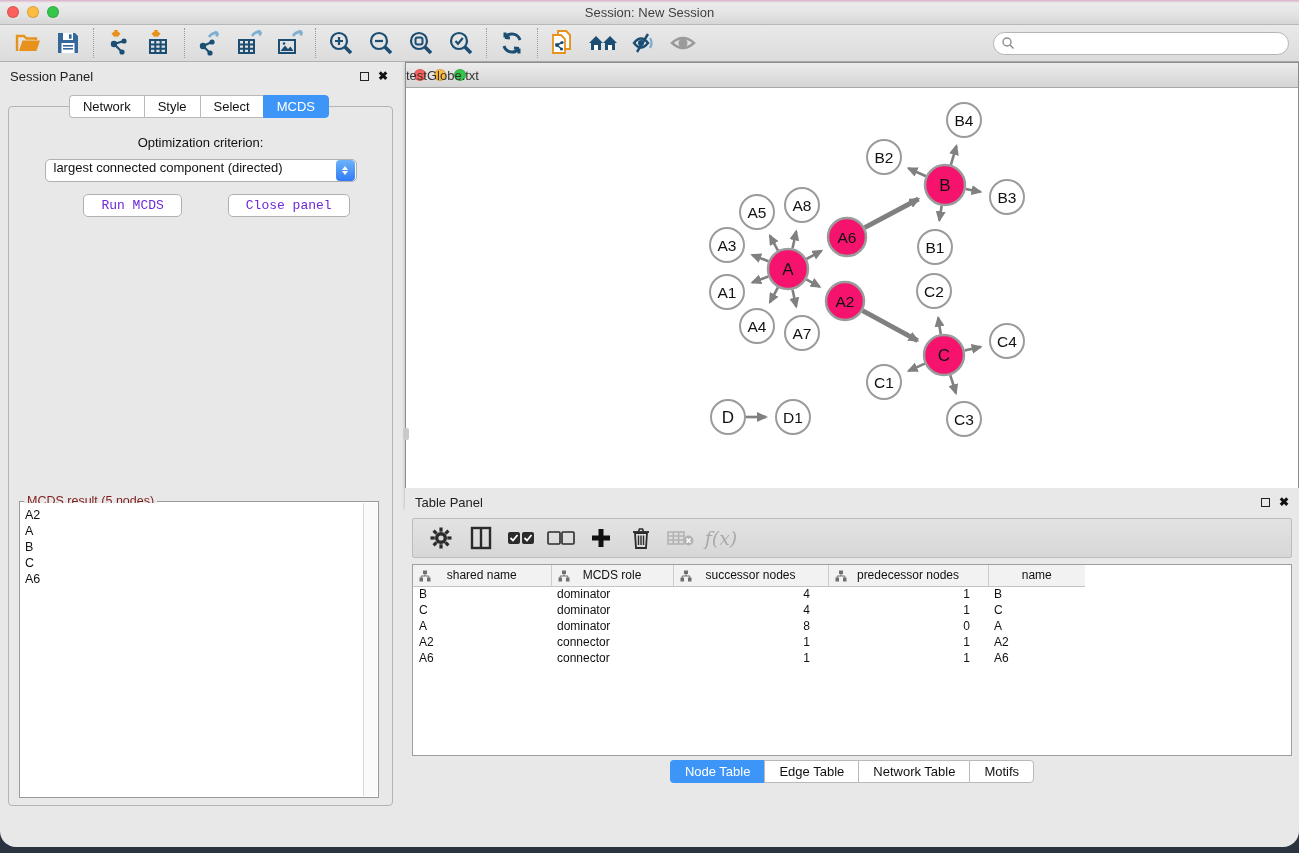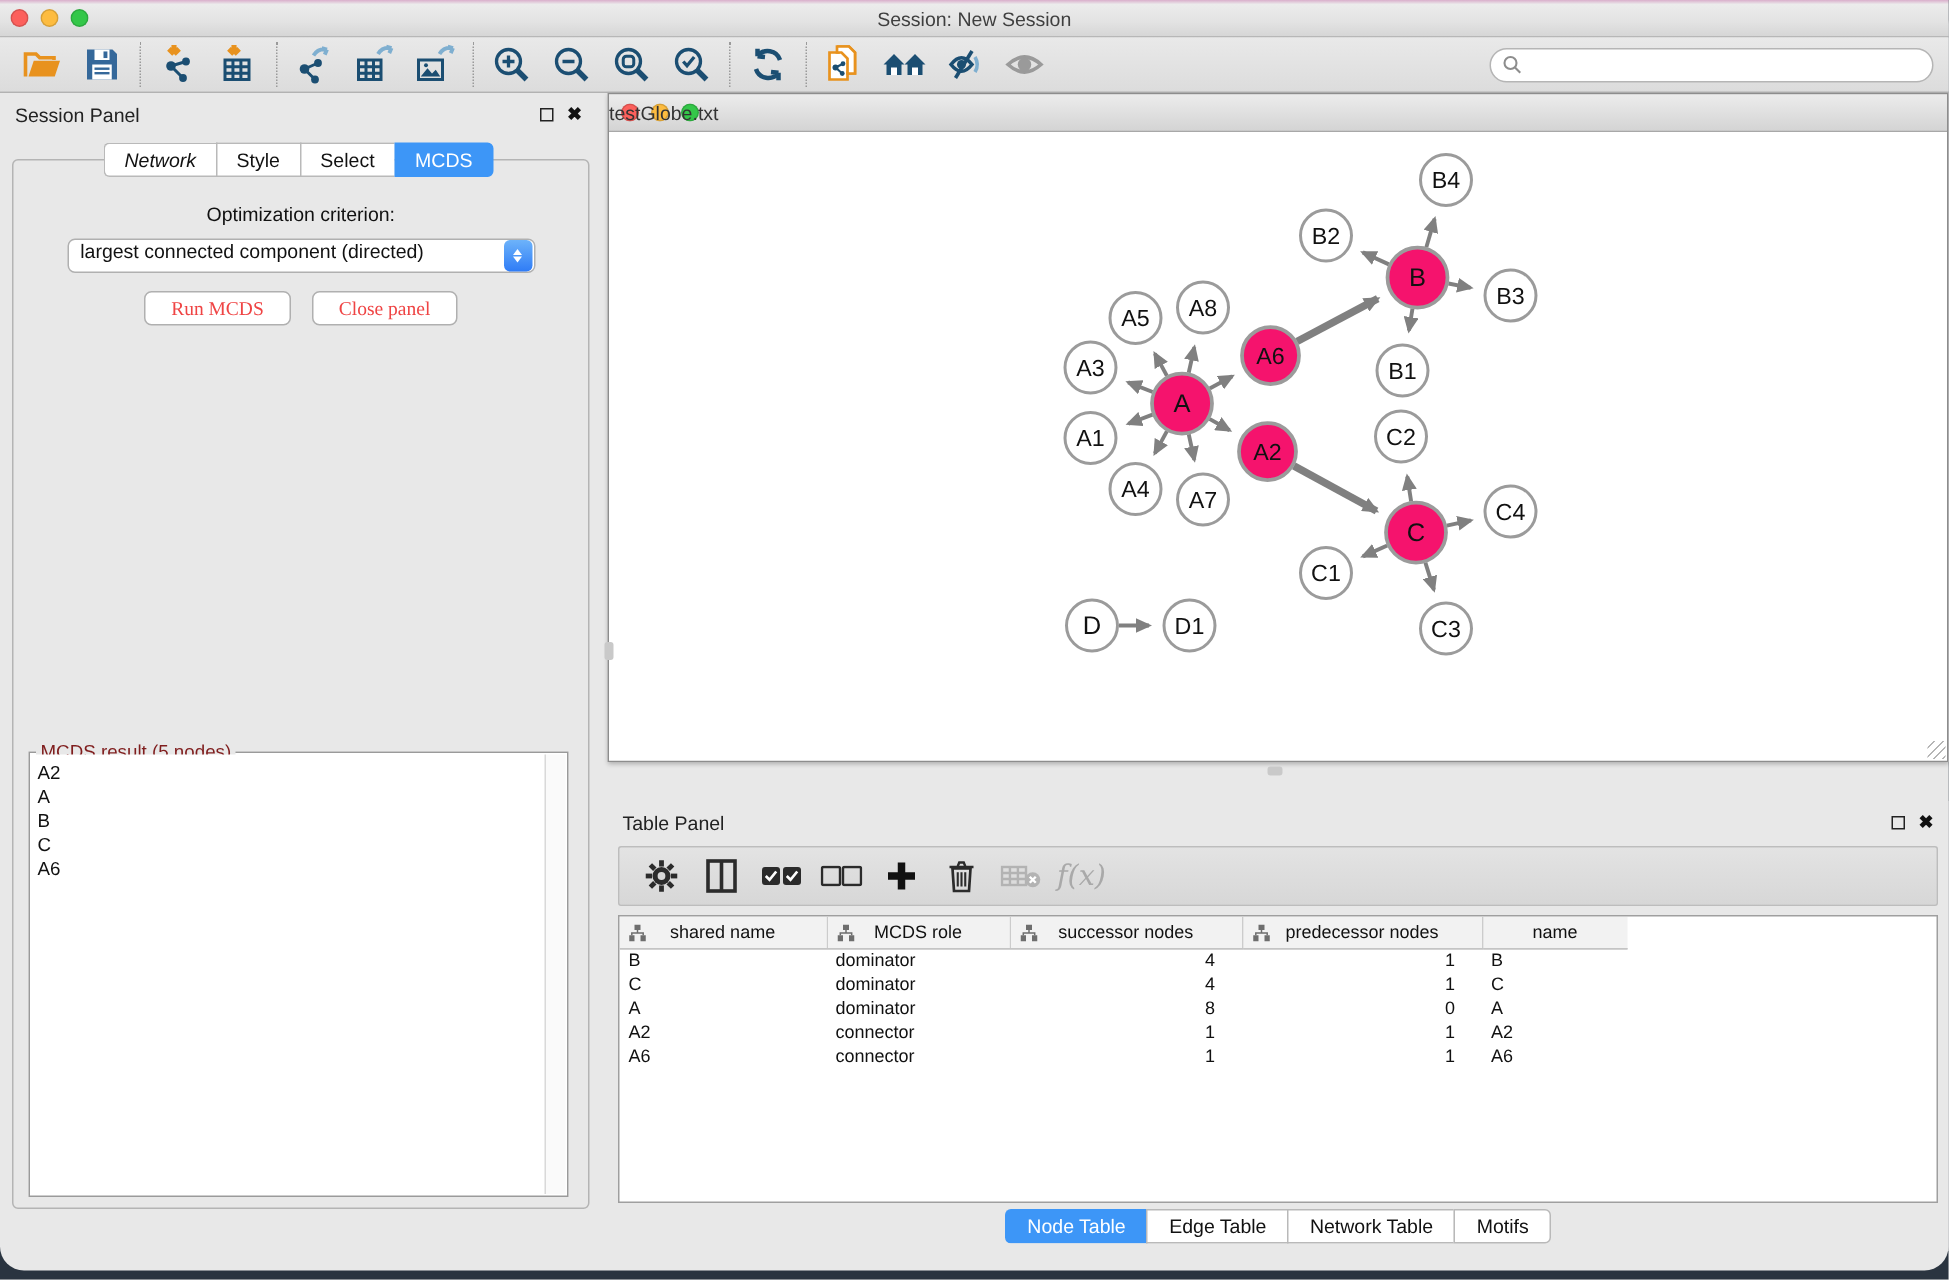--- a/index.html
+++ b/index.html
@@ -28,57 +28,57 @@
 
   
   .control-panel { position:absolute; left:0; top:62px; width:398px; height:756px; background:#e8e8e8; }
   .panel-header { height:28px; display:flex; align-items:center; padding:0 10px; font-size:13px; color:#222; }
   .ph-icons { margin-left:auto; display:flex; gap:9px; align-items:center; }
   .ph-float { width:9px; height:9px; border:1.5px solid #222; cursor:pointer; }
   .ph-close { font-size:12px; font-weight:bold; color:#111; cursor:pointer; line-height:1; }
   .cp-tabs { position:absolute; left:0; right:0; top:33px; display:flex; justify-content:center; z-index:3; }
   .cp-tab { padding:3px 13px; font-size:13px; background:#fff; border:1px solid #b9b9b9; border-right:none;
     color:#111; cursor:pointer; }
-  .cp-tab:first-child { border-radius:4px 0 0 4px;font-style:italic; }
+  .cp-tab:first-child { border-radius:4px 0 0 4px; }
   .cp-tab:last-child { border-right:1px solid #b9b9b9; border-radius:0 4px 4px 0; }
   .cp-tab.active { background:#3d96f7; border-color:#3d96f7; color:#fff; }
   .cp-body { position:absolute; left:8px; right:5px; top:44px; bottom:12px; background:#e8e8e8;
     border:1px solid #b4b4b4; border-radius:4px; }
   .opt-label { text-align:center; margin-top:28px; font-size:13px; color:#111; }
   .dropdown { margin:9px auto 0 auto; width:312px; height:23px; background:#fff; border:1px solid #b0b0b0;
     border-radius:5px; display:flex; align-items:flex-start; cursor:pointer; position:relative; }
   .dropdown-text { flex:1; font-size:13px; padding-left:8px; color:#111; white-space:nowrap; }
   .dropdown-stepper { width:19px; height:21px; border-radius:4px; margin-right:1px;
     background:linear-gradient(#6db3fa,#2f7cf6); display:flex; flex-direction:column; align-items:center; justify-content:center; gap:1px; }
   .chev { width:0; height:0; border-left:3.5px solid transparent; border-right:3.5px solid transparent; }
   .chev-up { border-bottom:4px solid #fff; } .chev-down { border-top:4px solid #fff; }
   .btn-row { display:flex; justify-content:center; gap:14px; margin-top:12px; }
   .mac-btn { background:#fff; border:1px solid #b0b0b0; border-radius:5px; height:23px; padding:0 17px;
-    font-size:13px; color:#ef4444; cursor:pointer; font-family:Liberation Serif, serif; }
+    font-size:13px; color:#6d28d9; cursor:pointer; font-family:Liberation Mono, monospace;margin-left:32px; }
   .result-box { position:absolute; left:10px; right:13px; top:394px; bottom:7px;
     border:1px solid #9a9a9a; background:#fff; }
   .result-legend { position:absolute; top:-8px; left:4px; background:#e8e8e8; padding:0 3px; font-size:12.5px; color:#7f1d1d; }
   .result-list { position:absolute; inset:1px 15px 1px 1px; background:#fff; padding:4px 4px; font-size:12.5px;
     line-height:16px; color:#111; overflow:hidden; }
   .result-scroll { position:absolute; top:1px; bottom:1px; right:1px; width:14px; background:#fafafa; border-left:1px solid #d9d9d9; }
 
   
   .network-window { position:absolute; left:405px; top:62px; width:894px; height:446px;
     background:#fff; border:1px solid #8d8d8d; box-shadow:0 1px 3px rgba(0,0,0,.25); }
   .nw-titlebar { position:relative; height:25px; background:linear-gradient(#ececec,#d4d4d4);
     border-bottom:1px solid #a8a8a8; }
   .nw-lights { position:absolute; left:8px; top:6px; display:flex; gap:8px; }
   .nw-title { position:absolute; left:0; right:0; top:5px; font-size:13px; color:#333; }
   .nw-canvas { position:absolute; left:0; top:25px; right:0; bottom:0; background:#fff; overflow:hidden;padding-left:17px; }
   .nw-grip { position:absolute; right:1px; bottom:1px; width:12px; height:12px;
     background:repeating-linear-gradient(135deg, transparent 0 3px, #b5b5b5 3px 4px); cursor:nwse-resize; }
   .split-h { position:absolute; left:845px; top:511px; width:10px; height:6px; background:#c9c9c9; border-radius:2px; }
   .split-v { position:absolute; left:403px; top:428px; width:6px; height:12px; background:#c9c9c9; border-radius:2px; }
 
-  .table-panel { position:absolute; left:405px; top:534px; width:894px; height:300px; background:#e8e8e8; }
+  .table-panel { position:absolute; left:405px; top:488px; width:894px; height:300px; background:#e8e8e8; }
   .tp-toolbar { position:absolute; left:7px; right:7px; top:30px; height:40px; background:linear-gradient(#e3e3e3,#d7d7d7);
     border:1px solid #bdbdbd; border-radius:2px; display:flex; align-items:center; padding-left:10px; gap:4px; }
   .tpt-btn { width:36px; height:32px; display:flex; align-items:center; justify-content:center; cursor:pointer; }
   .fx { font-family:"DejaVu Serif", serif; font-style:italic; font-size:19px; color:#a9a9a9; }
   .tp-tablebox { position:absolute; left:7px; right:7px; top:76px; bottom:32px; background:#fff; border:1px solid #9f9f9f; overflow:hidden; }
   table.node-table { border-collapse:collapse; width:672px; table-layout:fixed; }
   .node-table th { height:21px; background:#f2f2f2; border-left:1px solid #cccccc; border-bottom:1px solid #c4c4c4;
     font-size:12px; font-weight:normal; color:#111; position:relative; text-align:center; cursor:pointer; }
   .node-table th:first-child { border-left:none; }
   .node-table th .hier { position:absolute; left:6px; top:5px; }

